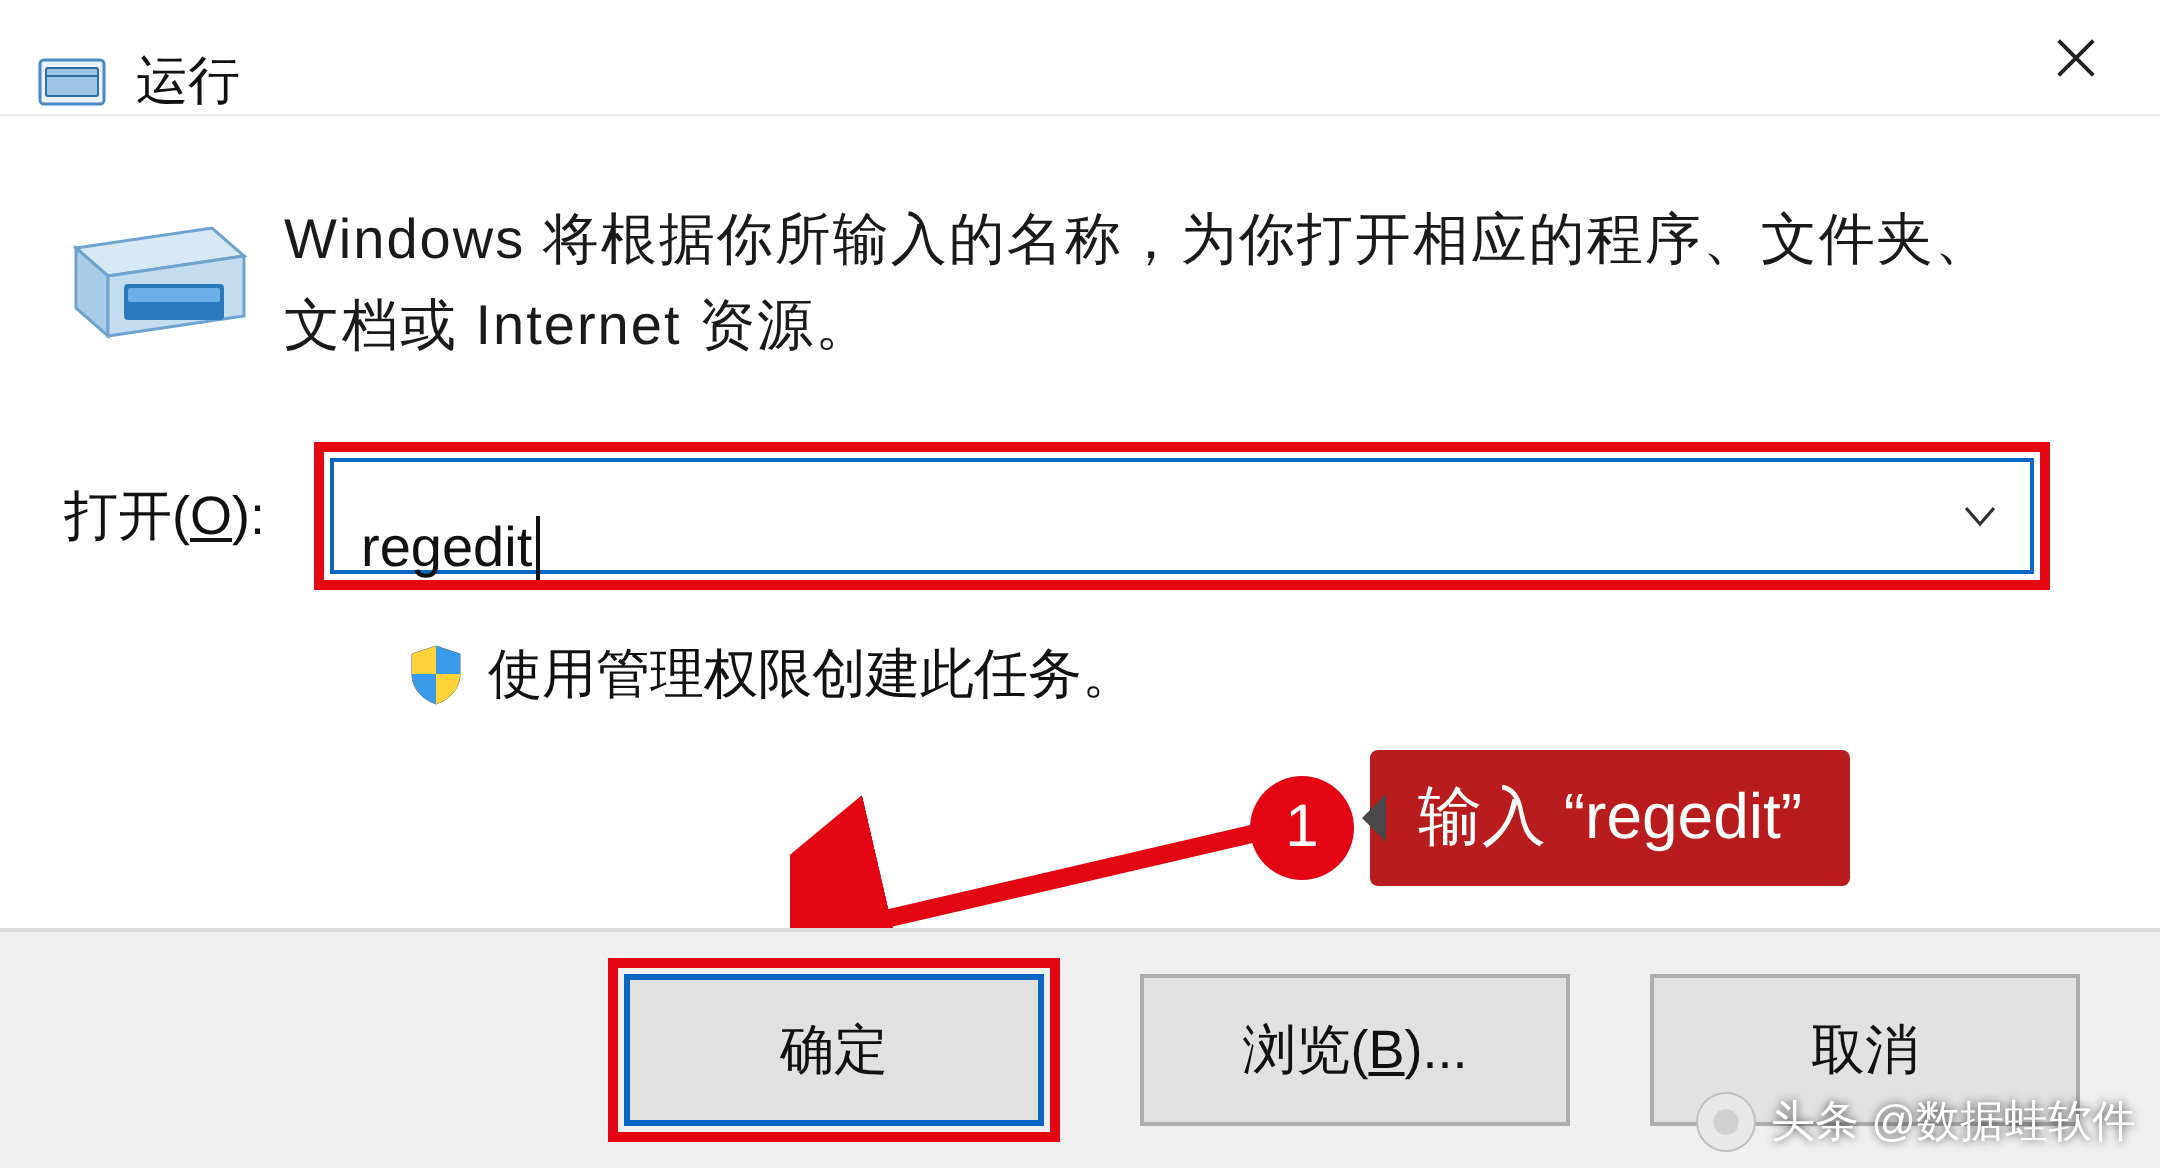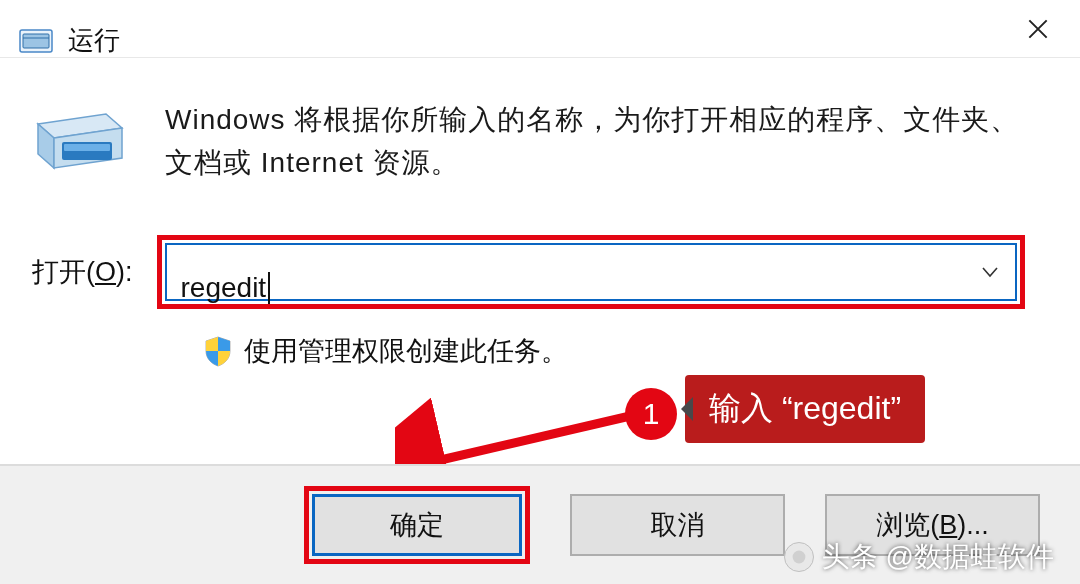--- a/index.html
+++ b/index.html
@@ -20,21 +20,21 @@
       border-bottom: 1px solid #e8e8e8;
     }
     .title-left { display: flex; align-items: center; gap: 14px; margin-top: 24px; }
     .title-icon { width: 36px; height: 30px; }
     .title-text { font-size: 26px; color: #111; }
     .close-btn {
       font-size: 32px; font-weight: 200; cursor: pointer;
       width: 40px; height: 40px; display: flex; align-items: center; justify-content: center;
     }
     .content { padding: 40px 55px 0 32px; }
-    .desc-row { display: flex; gap: 38px; align-items: flex-start; margin-bottom: 50px; }
+    .desc-row { display: flex; gap: 15px; align-items: flex-start; margin-bottom: 36px; }
     .run-icon { width: 95px; height: 75px; flex: 0 0 95px; margin-top: 4px; }
     .desc-text { font-size: 28px; line-height: 1.55; color: #1a1a1a; letter-spacing: 1px; }
     .open-row { display: flex; align-items: center; gap: 24px; margin-bottom: 14px; }
     .open-label { font-size: 27px; color: #111; white-space: nowrap; }
     .open-label .u { text-decoration: underline; }
     .combo-highlight { border: 5px solid #e30613; padding: 3px; flex: 1; }
     .combo {
       display: flex; align-items: center; justify-content: space-between;
       border: 2px solid #0a66c2; height: 58px; padding: 0 14px 0 14px;
       cursor: text;
@@ -70,32 +70,32 @@
       border: 12px solid transparent; border-right-color: #48484a;
     }
     .button-bar {
       position: absolute; left: 0; right: 0; bottom: 0;
       background: #f0f0f0; border-top: 2px solid #dcdcdc;
       height: 120px;
       display: flex; align-items: center; justify-content: flex-end;
       gap: 40px; padding-right: 40px;
     }
     .btn {
-      height: 62px; min-width: 215px;
+      height: 76px; min-width: 215px;
       background: #e1e1e1; border: 2px solid #adadad;
       font-size: 27px; color: #111; cursor: pointer;
       display: flex; align-items: center; justify-content: center;
     }
     .btn .u { text-decoration: underline; }
     .ok-highlight { border: 5px solid #e30613; padding: 3px; }
     .ok-highlight .btn { border: 3px solid #0a66c2; min-width: 210px; }
     .watermark {
-      position: absolute; right: 26px; bottom: 8px;
+      position: absolute; right: 12px; bottom: 8px;
       display: flex; align-items: center; gap: 8px;
-      color: #fff; font-size: 28px;
+      color: #fff; font-size: 22px;
       text-shadow: 0 0 4px rgba(0,0,0,0.7);
     }
     .watermark-icon {
       width: 30px; height: 30px; border-radius: 50%;
       background: #e8e8e8; border: 1px solid #c0c0c0;
       display: flex; align-items: center; justify-content: center;
     }
   </style>
 </head>
 <body>
@@ -179,26 +179,26 @@
 </div>
 
 <div class="tooltip-bubble">
   <span>输入 “regedit”</span>
 </div>
 
 <div class="button-bar">
   <div class="ok-highlight">
     <button class="btn">确定</button>
   </div>
-  <button class="btn">取消</button>
   <button class="btn">
     <span>浏览(</span>
       <span class="u">B</span>
       <span>)...</span>
   </button>
+  <button class="btn">取消</button>
   <div class="watermark">
     <span class="watermark-icon">
       <svg viewBox="0 0 20 20" width="16" height="16">
           <circle cx="10" cy="10" r="8" fill="#d0d0d0"></circle>
         </svg>
     </span>
     <span>头条 @数据蛙软件</span>
   </div>
 </div>
 

